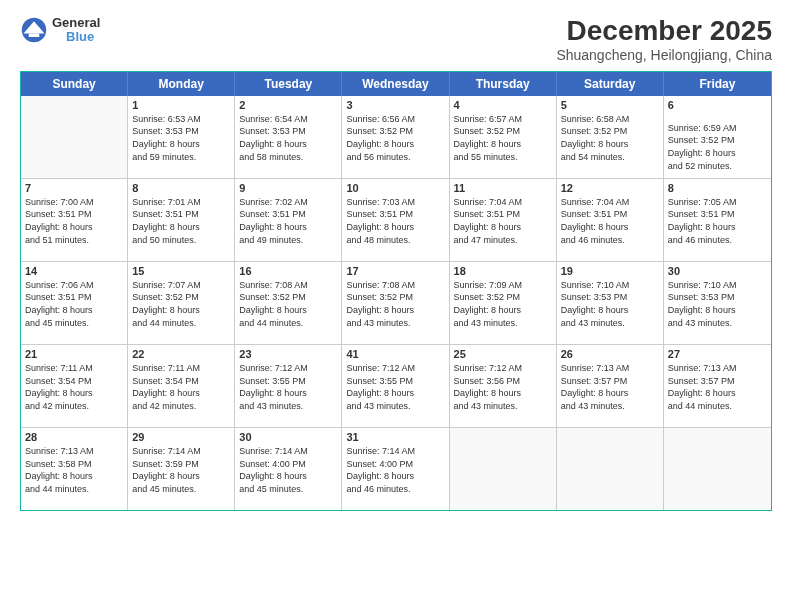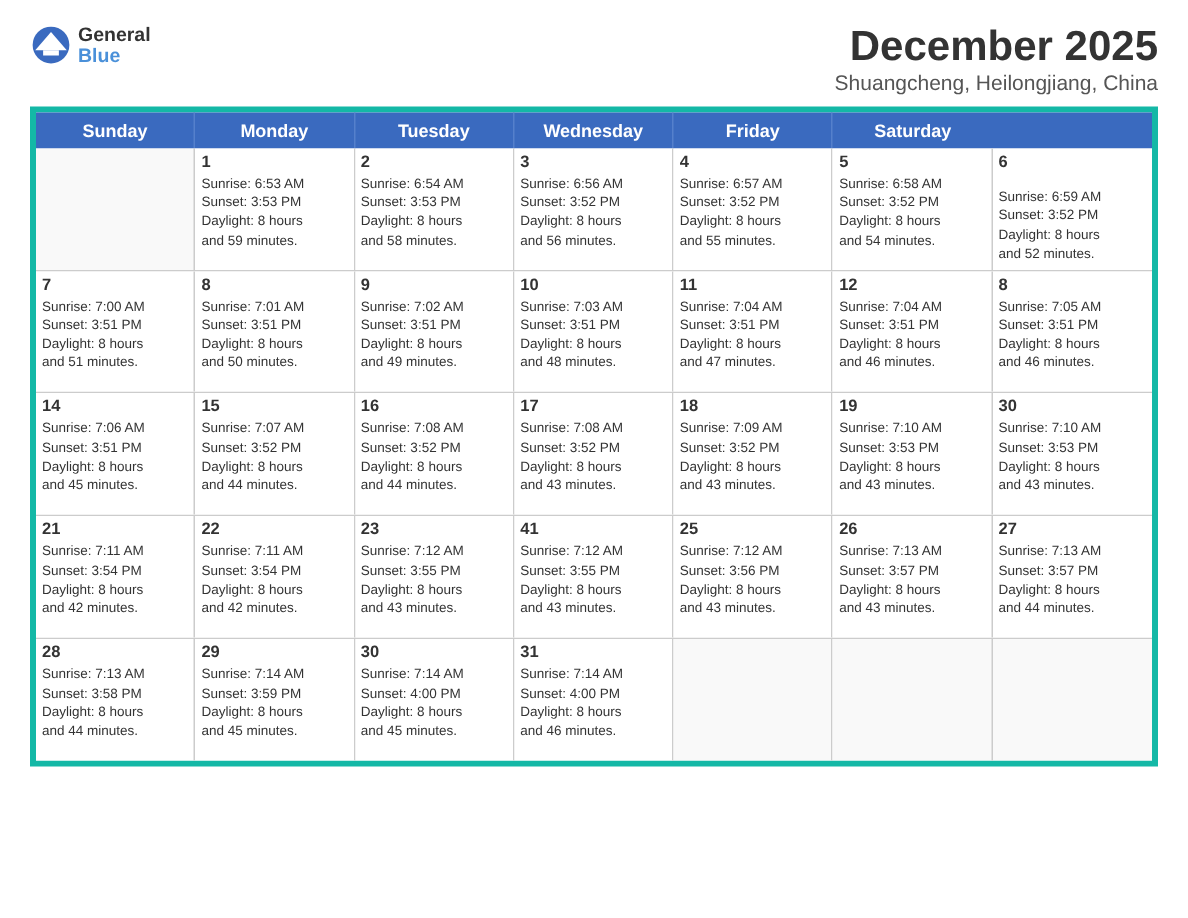--- a/index.html
+++ b/index.html
@@ -29,21 +29,21 @@
       gap: 4px;
     }
     .logo-text {
       display: flex;
       flex-direction: column;
       font-size: 13px;
       font-weight: bold;
       line-height: 1.1;
     }
     .logo-text span:first-child { color: #333; }
-    .logo-text span:last-child { color: #4a90d9; }
+    .logo-text span:last-child { color: #4a90d9; margin-left: 14px; }
     .logo-icon {
       width: 28px;
       height: 28px;
     }
     .title-block {
       text-align: right;
     }
     .title-block h1 {
       font-size: 28px;
       font-weight: bold;
@@ -52,21 +52,21 @@
     }
     .title-block h2 {
       font-size: 14px;
       font-weight: normal;
       color: #555;
     }
     .calendar {
       flex: 1;
       display: flex;
       flex-direction: column;
-      border: 4px solid #14b8a6;
+      border: 1px solid #14b8a6;
     }
     .cal-header {
       display: grid;
       grid-template-columns: repeat(7, 1fr);
       background: #3a6abf;
     }
     .cal-header-cell {
       color: #fff;
       font-size: 12px;
       font-weight: bold;
@@ -131,22 +131,23 @@
       <h2>Shuangcheng, Heilongjiang, China</h2>
     </div>
   </div>
 
   <div class="calendar">
     <div class="cal-header">
     <div class="cal-header-cell">Sunday</div>
         <div class="cal-header-cell">Monday</div>
         <div class="cal-header-cell">Tuesday</div>
         <div class="cal-header-cell">Wednesday</div>
+        <div class="cal-header-cell">Thursday</div>
+        <div class="cal-header-cell">Saturday</div>
         <div class="cal-header-cell">Friday</div>
-        <div class="cal-header-cell">Saturday</div>
       </div>
     <div class="cal-body">
     <div class="cal-row">
           <div class="cal-cell empty"></div>
           <div class="cal-cell">
             <span class="day-num">1</span>
             <div class="cell-text" style="white-space: pre-line;">Sunrise: 6:53 AM
 Sunset: 3:53 PM
 Daylight: 8 hours
 and 59 minutes.</div>

